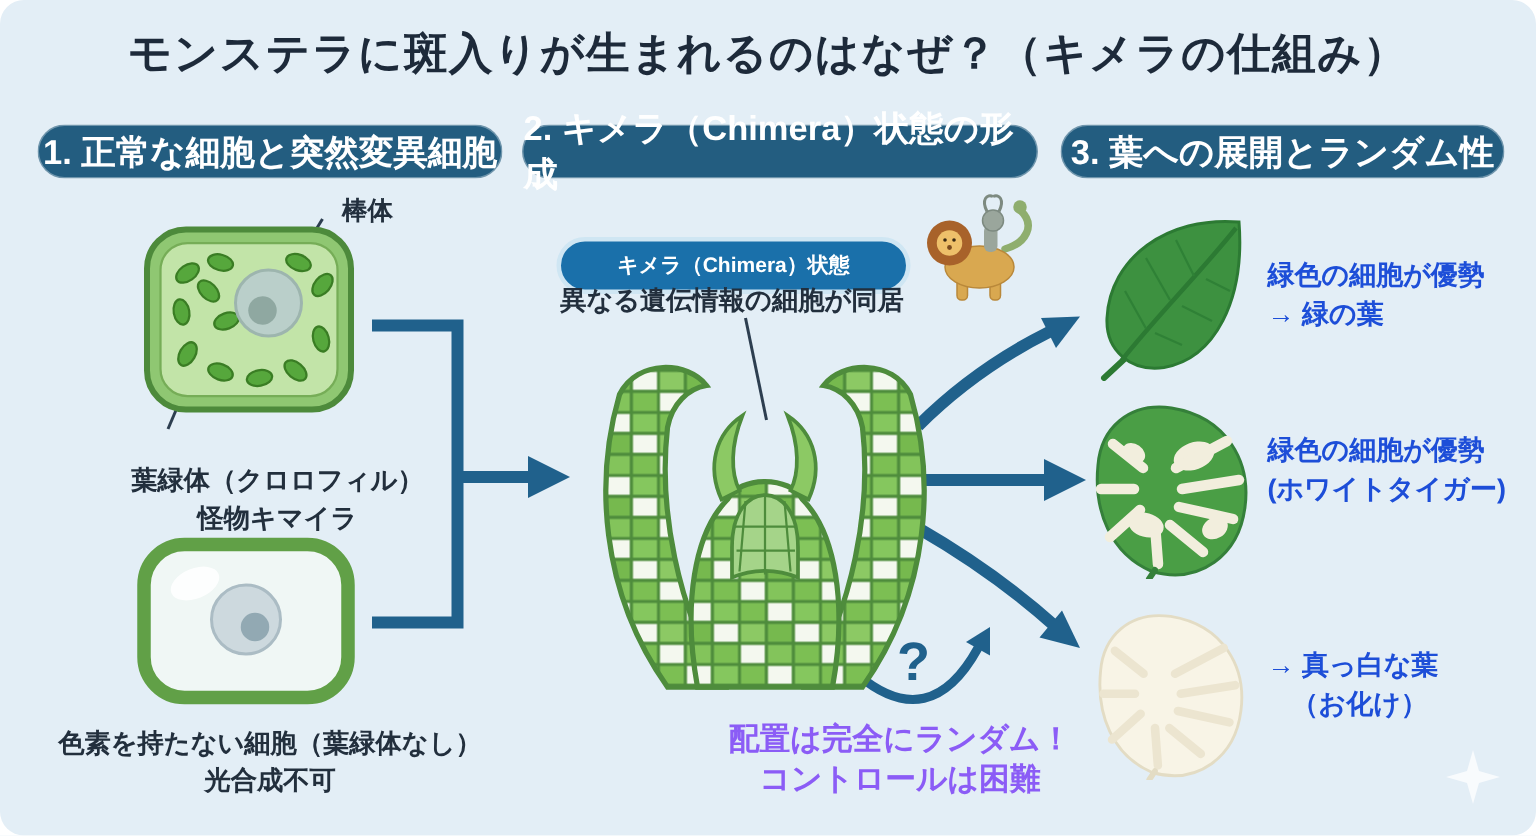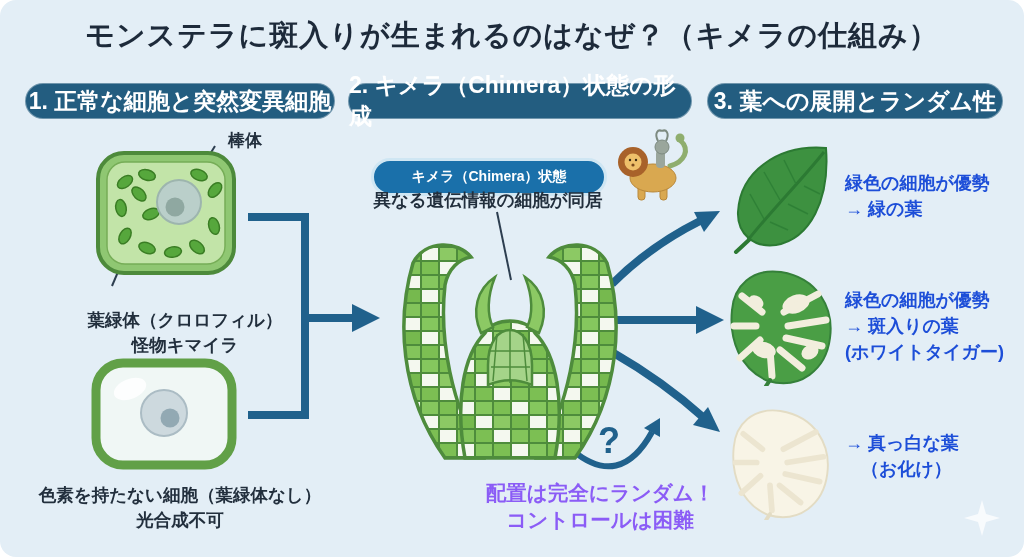--- a/index.html
+++ b/index.html
@@ -202,21 +202,20 @@
         <path d="M46,110 L44,84"></path>
         <path d="M14,92 L34,74"></path>
       <path d="M8,60 L30,60"></path>
         <path d="M16,30 L36,46"></path>
     </g>
     <path d="M44,114 L40,120" stroke="#35803a" stroke-width="4" stroke-linecap="round"></path>
   </svg>
 
   <div class="abs outcome out2">
     <div>緑色の細胞が優勢</div>
-    <div>→ 斑入りの葉</div>
     <div>(ホワイトタイガー)</div>
   </div>
 
   <svg class="abs" style="left:728px;top:405px;" width="105" height="115" viewBox="0 0 110 120">
     <path d="M55,6 C26,2 8,20 6,44 C3,74 14,103 42,115 C74,124 100,104 104,72 C108,42 92,12 55,6 Z" fill="#f8f4e6" stroke="#e3dcc4" stroke-width="2"></path>
     <g fill="none" stroke="#ece5d0" stroke-width="6" stroke-linecap="round">
       <path d="M92,28 L58,46"></path>
         <path d="M100,54 L62,60"></path>
         <path d="M96,80 L60,72"></path>
       <path d="M76,102 L54,84"></path>

